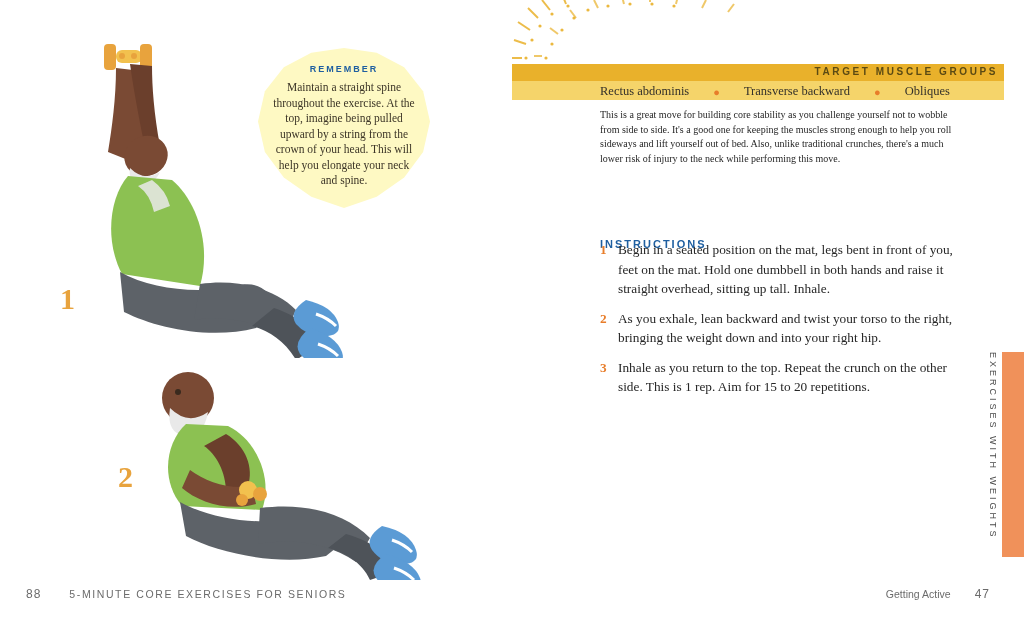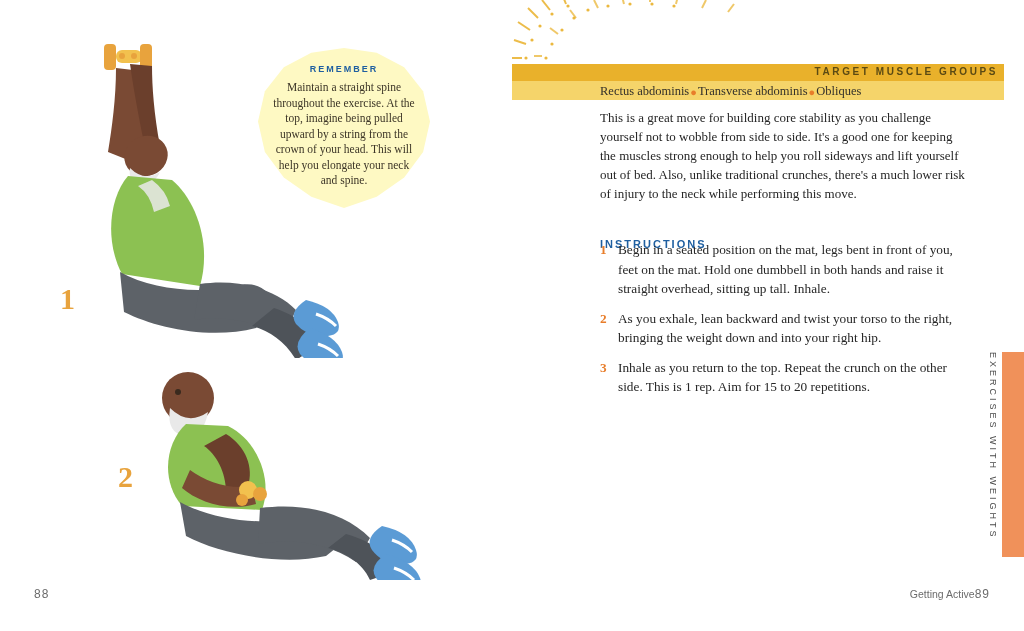--- a/index.html
+++ b/index.html
@@ -53,21 +53,21 @@
   }
   .remember-body {
     font-family: "Liberation Serif", serif;
     font-size: 11.5px;
     line-height: 1.35;
     color: #3c3527;
   }
 
   
   .footer-left {
-    position: absolute; left: 34px; bottom: 30px;
+    position: absolute; left: 26px; bottom: 30px;
     display: flex; align-items: center; gap: 28px;
   }
   .folio {
     font-family: "Liberation Sans", sans-serif;
     font-size: 12px; color: #6b6b6b; letter-spacing: 1px;
   }
   .footer-title {
     font-family: "Liberation Sans", sans-serif;
     font-size: 10.5px; color: #6b6b6b; letter-spacing: 1.6px;
   }
@@ -97,28 +97,28 @@
     font-size: 10px; letter-spacing: 2.6px; color: #5b4a13; font-weight: bold;
   }
   .muscle-bar {
     position: absolute; left: 0; top: 81px; width: 492px; height: 19px;
     background: #f5d46a;
   }
   .muscle-list {
     position: absolute; left: 88px; top: 84px;
     font-family: "Liberation Serif", serif;
     font-size: 12.5px; color: #33302a;
-    display: flex; align-items: center; gap: 1px;
+    display: flex; align-items: center; gap: 24px;
   }
   .dot { color: #e87d2a; font-size: 11px; }
 
   .intro {
     position: absolute; left: 88px; top: 108px; width: 368px;
     font-family: "Liberation Serif", serif;
-    font-size: 13px; line-height: 1.47; color: #262626;
+    font-size: 10px; line-height: 1.47; color: #262626;
   }
 
   .instr-title {
     position: absolute; left: 88px; top: 238px;
     font-size: 11px; letter-spacing: 2px; color: #1f5fa0; font-weight: bold;
   }
 
   .steps { position: absolute; left: 88px; top: 240px; width: 372px; }
   .step {
     display: flex; gap: 9px; margin-bottom: 10px;
@@ -140,21 +140,21 @@
   }
   .side-tab-text {
     position: absolute; right: 26px; top: 352px; height: 205px;
     writing-mode: vertical-rl;
     font-size: 9px; letter-spacing: 3px; color: #4a4a4a;
     display: flex; align-items: center;
   }
 
   .footer-right {
     position: absolute; right: 34px; bottom: 30px;
-    display: flex; align-items: center; 
+    display: flex; align-items: center; gap: 24px;
   }
   .footer-right .sec {
     font-family: "Liberation Sans", sans-serif;
     font-size: 10.5px; color: #6b6b6b;
   }
 </style>
 </head>
 <body>
 
 <div class="spread">
@@ -227,20 +227,21 @@
     <div class="step-num step1">1</div>
     <div class="step-num step2">2</div>
 
     <div class="remember">
       <div class="remember-title">REMEMBER</div>
       <div class="remember-body">Maintain a straight spine throughout the exercise. At the top, imagine being pulled upward by a string from the crown of your head. This will help you elongate your neck and spine.</div>
     </div>
 
     <div class="footer-left">
       <span class="folio">88</span>
+      <span class="footer-title">5-MINUTE CORE EXERCISES FOR SENIORS</span>
     </div>
   </div>
 
   <div class="page-right">
 
     <svg class="rays" viewBox="0 0 512 120">
       <g stroke="#e9b12b" stroke-width="2" opacity=".85">
         <line x1="10" y1="58" x2="0" y2="58"></line>
         <line x1="14" y1="44" x2="2" y2="40"></line>
         <line x1="18" y1="30" x2="6" y2="22"></line>
@@ -278,21 +279,21 @@
     </svg>
 
 
     <div class="target-bar"></div>
     <div class="target-bar-label">TARGET MUSCLE GROUPS</div>
 
     <div class="muscle-bar"></div>
     <div class="muscle-list">
       <span>Rectus abdominis</span>
       <span class="dot">●</span>
-      <span>Transverse abdominis</span>
+      <span>Transverse backward</span>
       <span class="dot">●</span>
       <span>Obliques</span>
     </div>
 
     <div class="intro">This is a great move for building core stability as you challenge yourself not to wobble from side to side. It's a good one for keeping the muscles strong enough to help you roll sideways and lift yourself out of bed. Also, unlike traditional crunches, there's a much lower risk of injury to the neck while performing this move.</div>
 
     <div class="instr-title">INSTRUCTIONS</div>
 
     <div class="steps">
       <div class="step">
@@ -308,16 +309,16 @@
         <span>Inhale as you return to the top. Repeat the crunch on the other side. This is 1 rep. Aim for 15 to 20 repetitions.</span>
       </div>
     </div>
 
 
     <div class="side-tab"></div>
     <div class="side-tab-text">EXERCISES WITH WEIGHTS</div>
 
     <div class="footer-right">
       <span class="sec">Getting Active</span>
-      <span class="folio">89</span>
+      <span class="folio">47</span>
     </div>
   </div>
 </div>
 
 </body></html>

